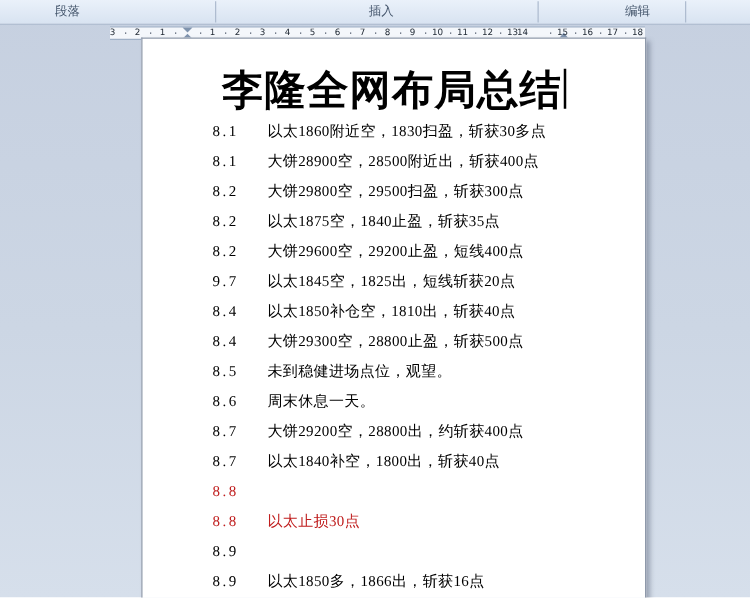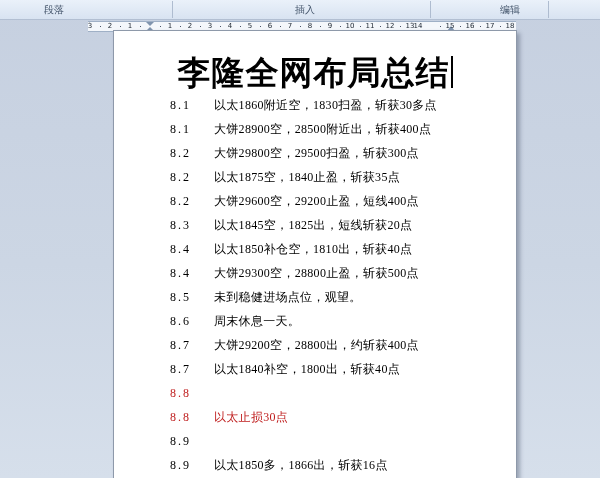--- a/index.html
+++ b/index.html
@@ -140,21 +140,21 @@
         </div>
         <div class="entry">
           <span class="date">8.2</span>
           <span class="text">以太1875空，1840止盈，斩获35点</span>
         </div>
         <div class="entry">
           <span class="date">8.2</span>
           <span class="text">大饼29600空，29200止盈，短线400点</span>
         </div>
         <div class="entry">
-          <span class="date">8.3</span>
+          <span class="date">9.7</span>
           <span class="text">以太1845空，1825出，短线斩获20点</span>
         </div>
         <div class="entry">
           <span class="date">8.4</span>
           <span class="text">以太1850补仓空，1810出，斩获40点</span>
         </div>
         <div class="entry">
           <span class="date">8.4</span>
           <span class="text">大饼29300空，28800止盈，斩获500点</span>
         </div>

